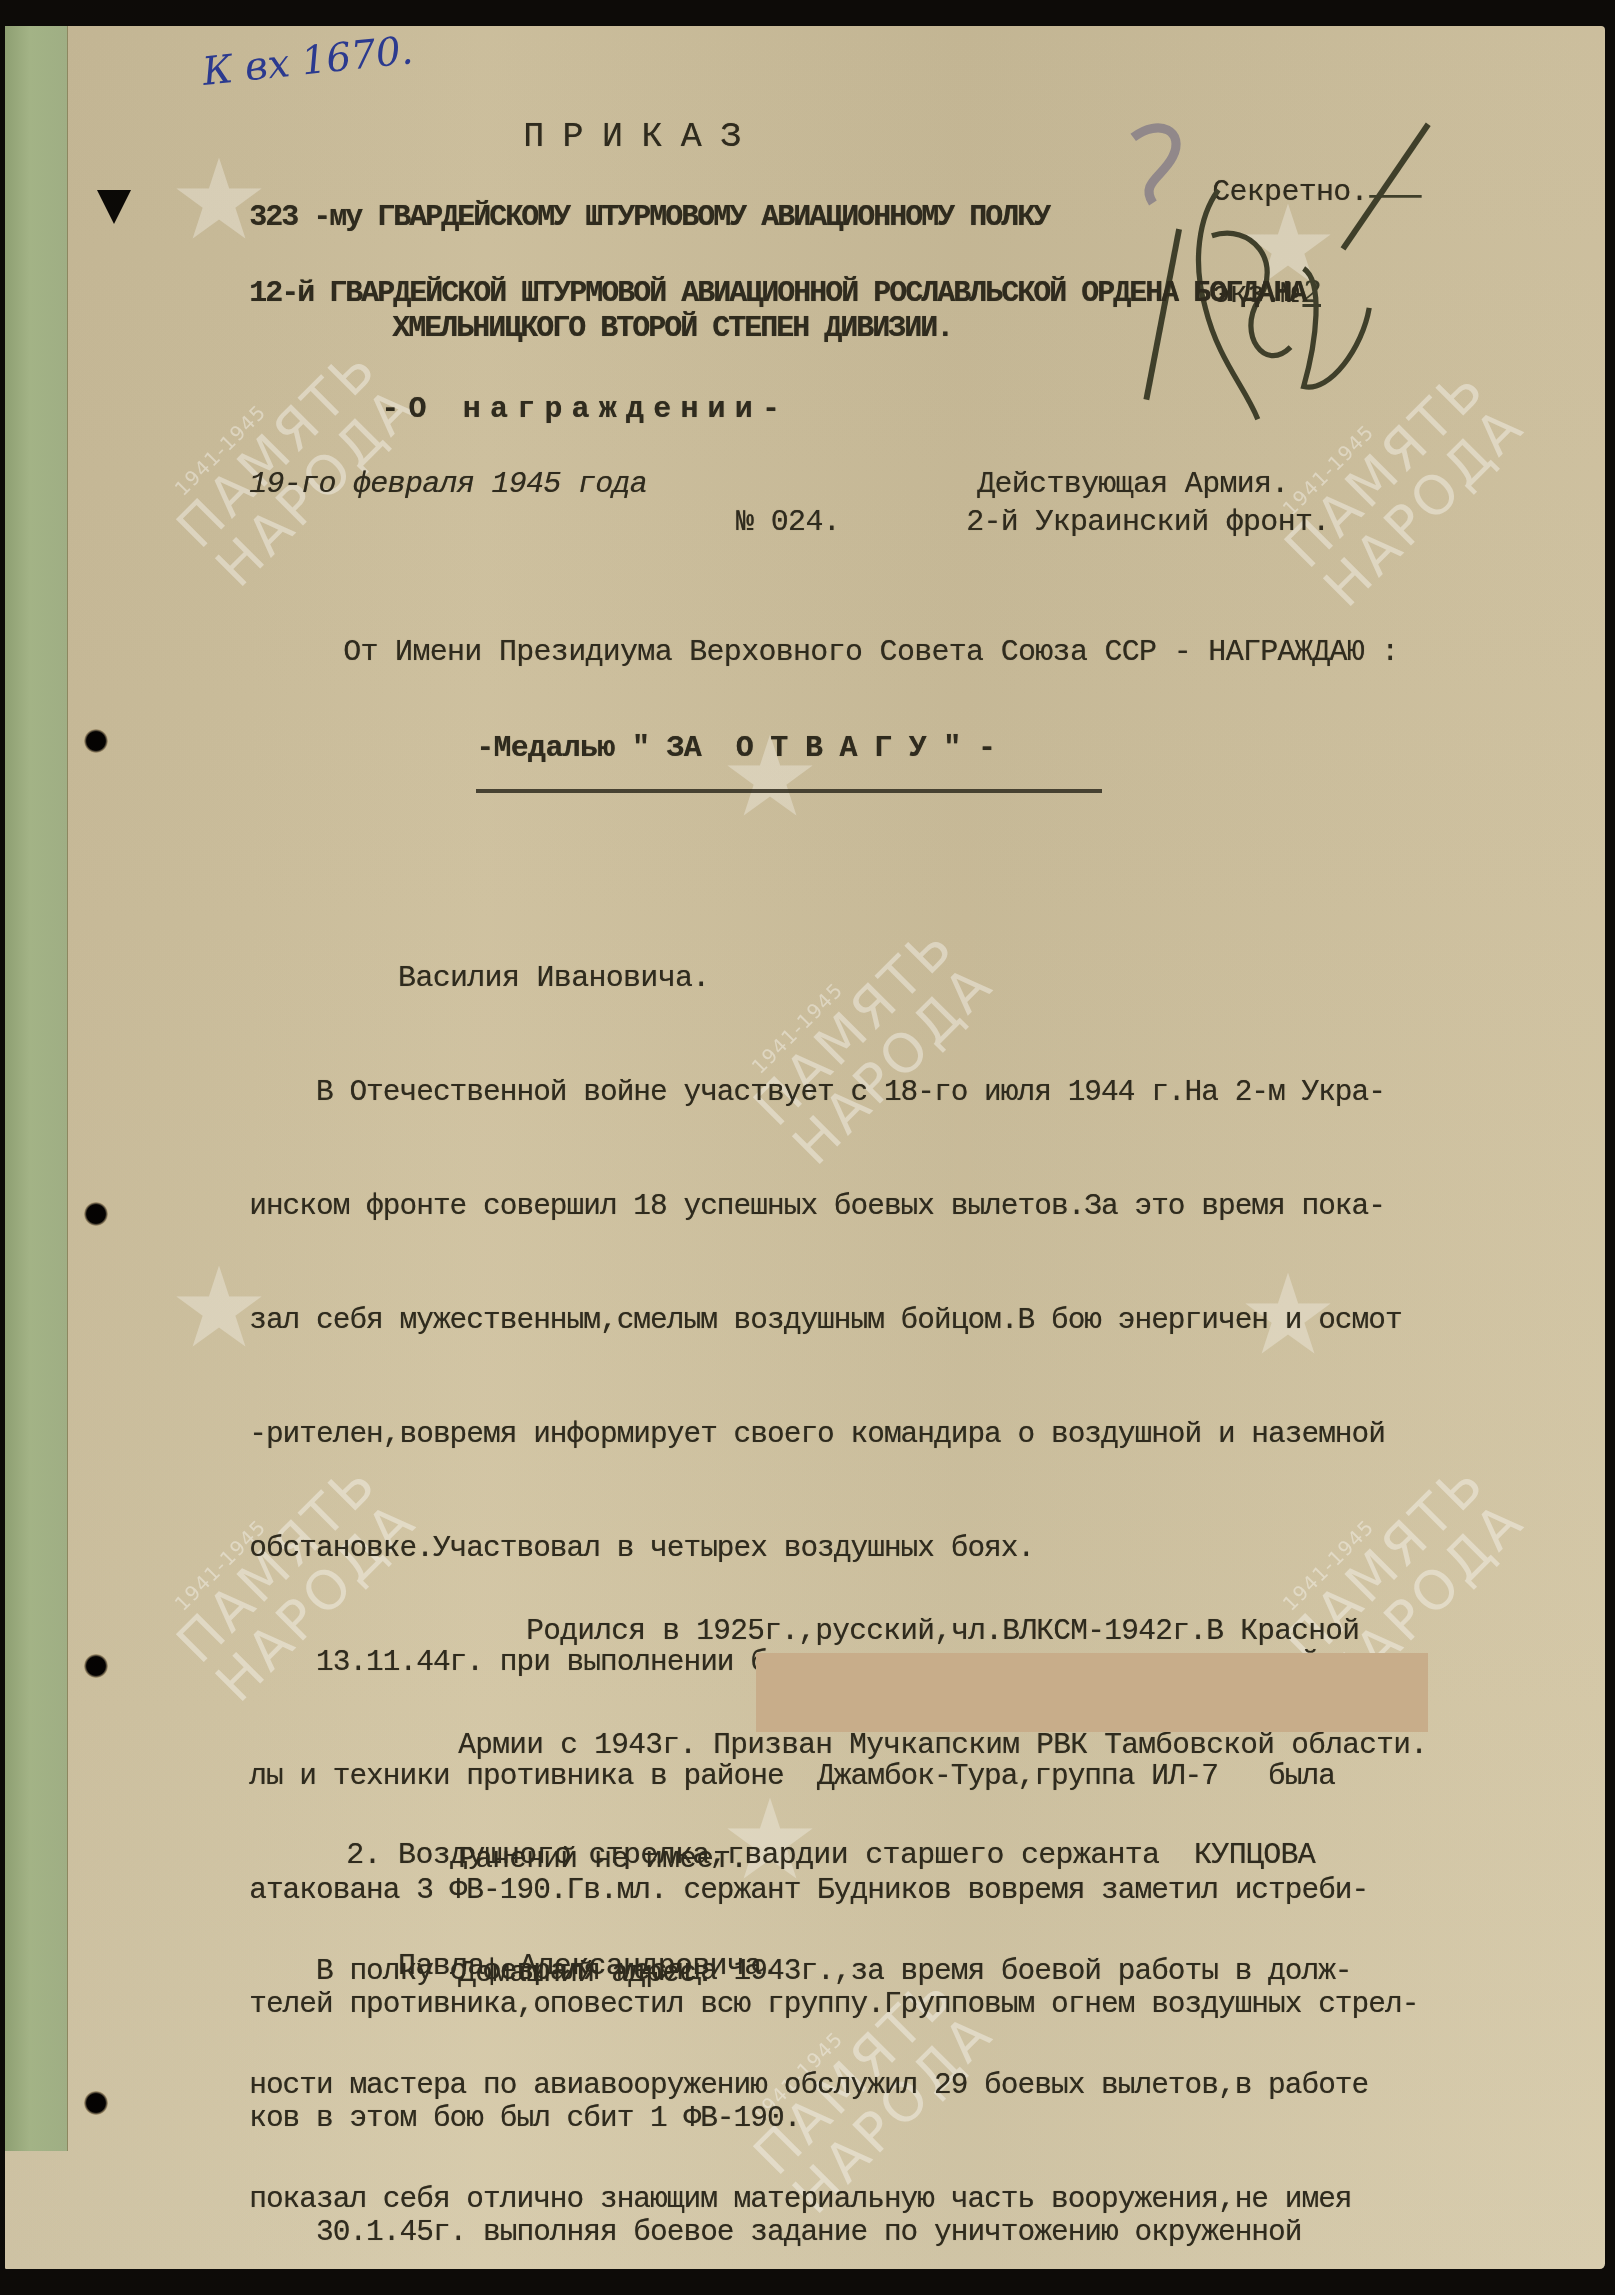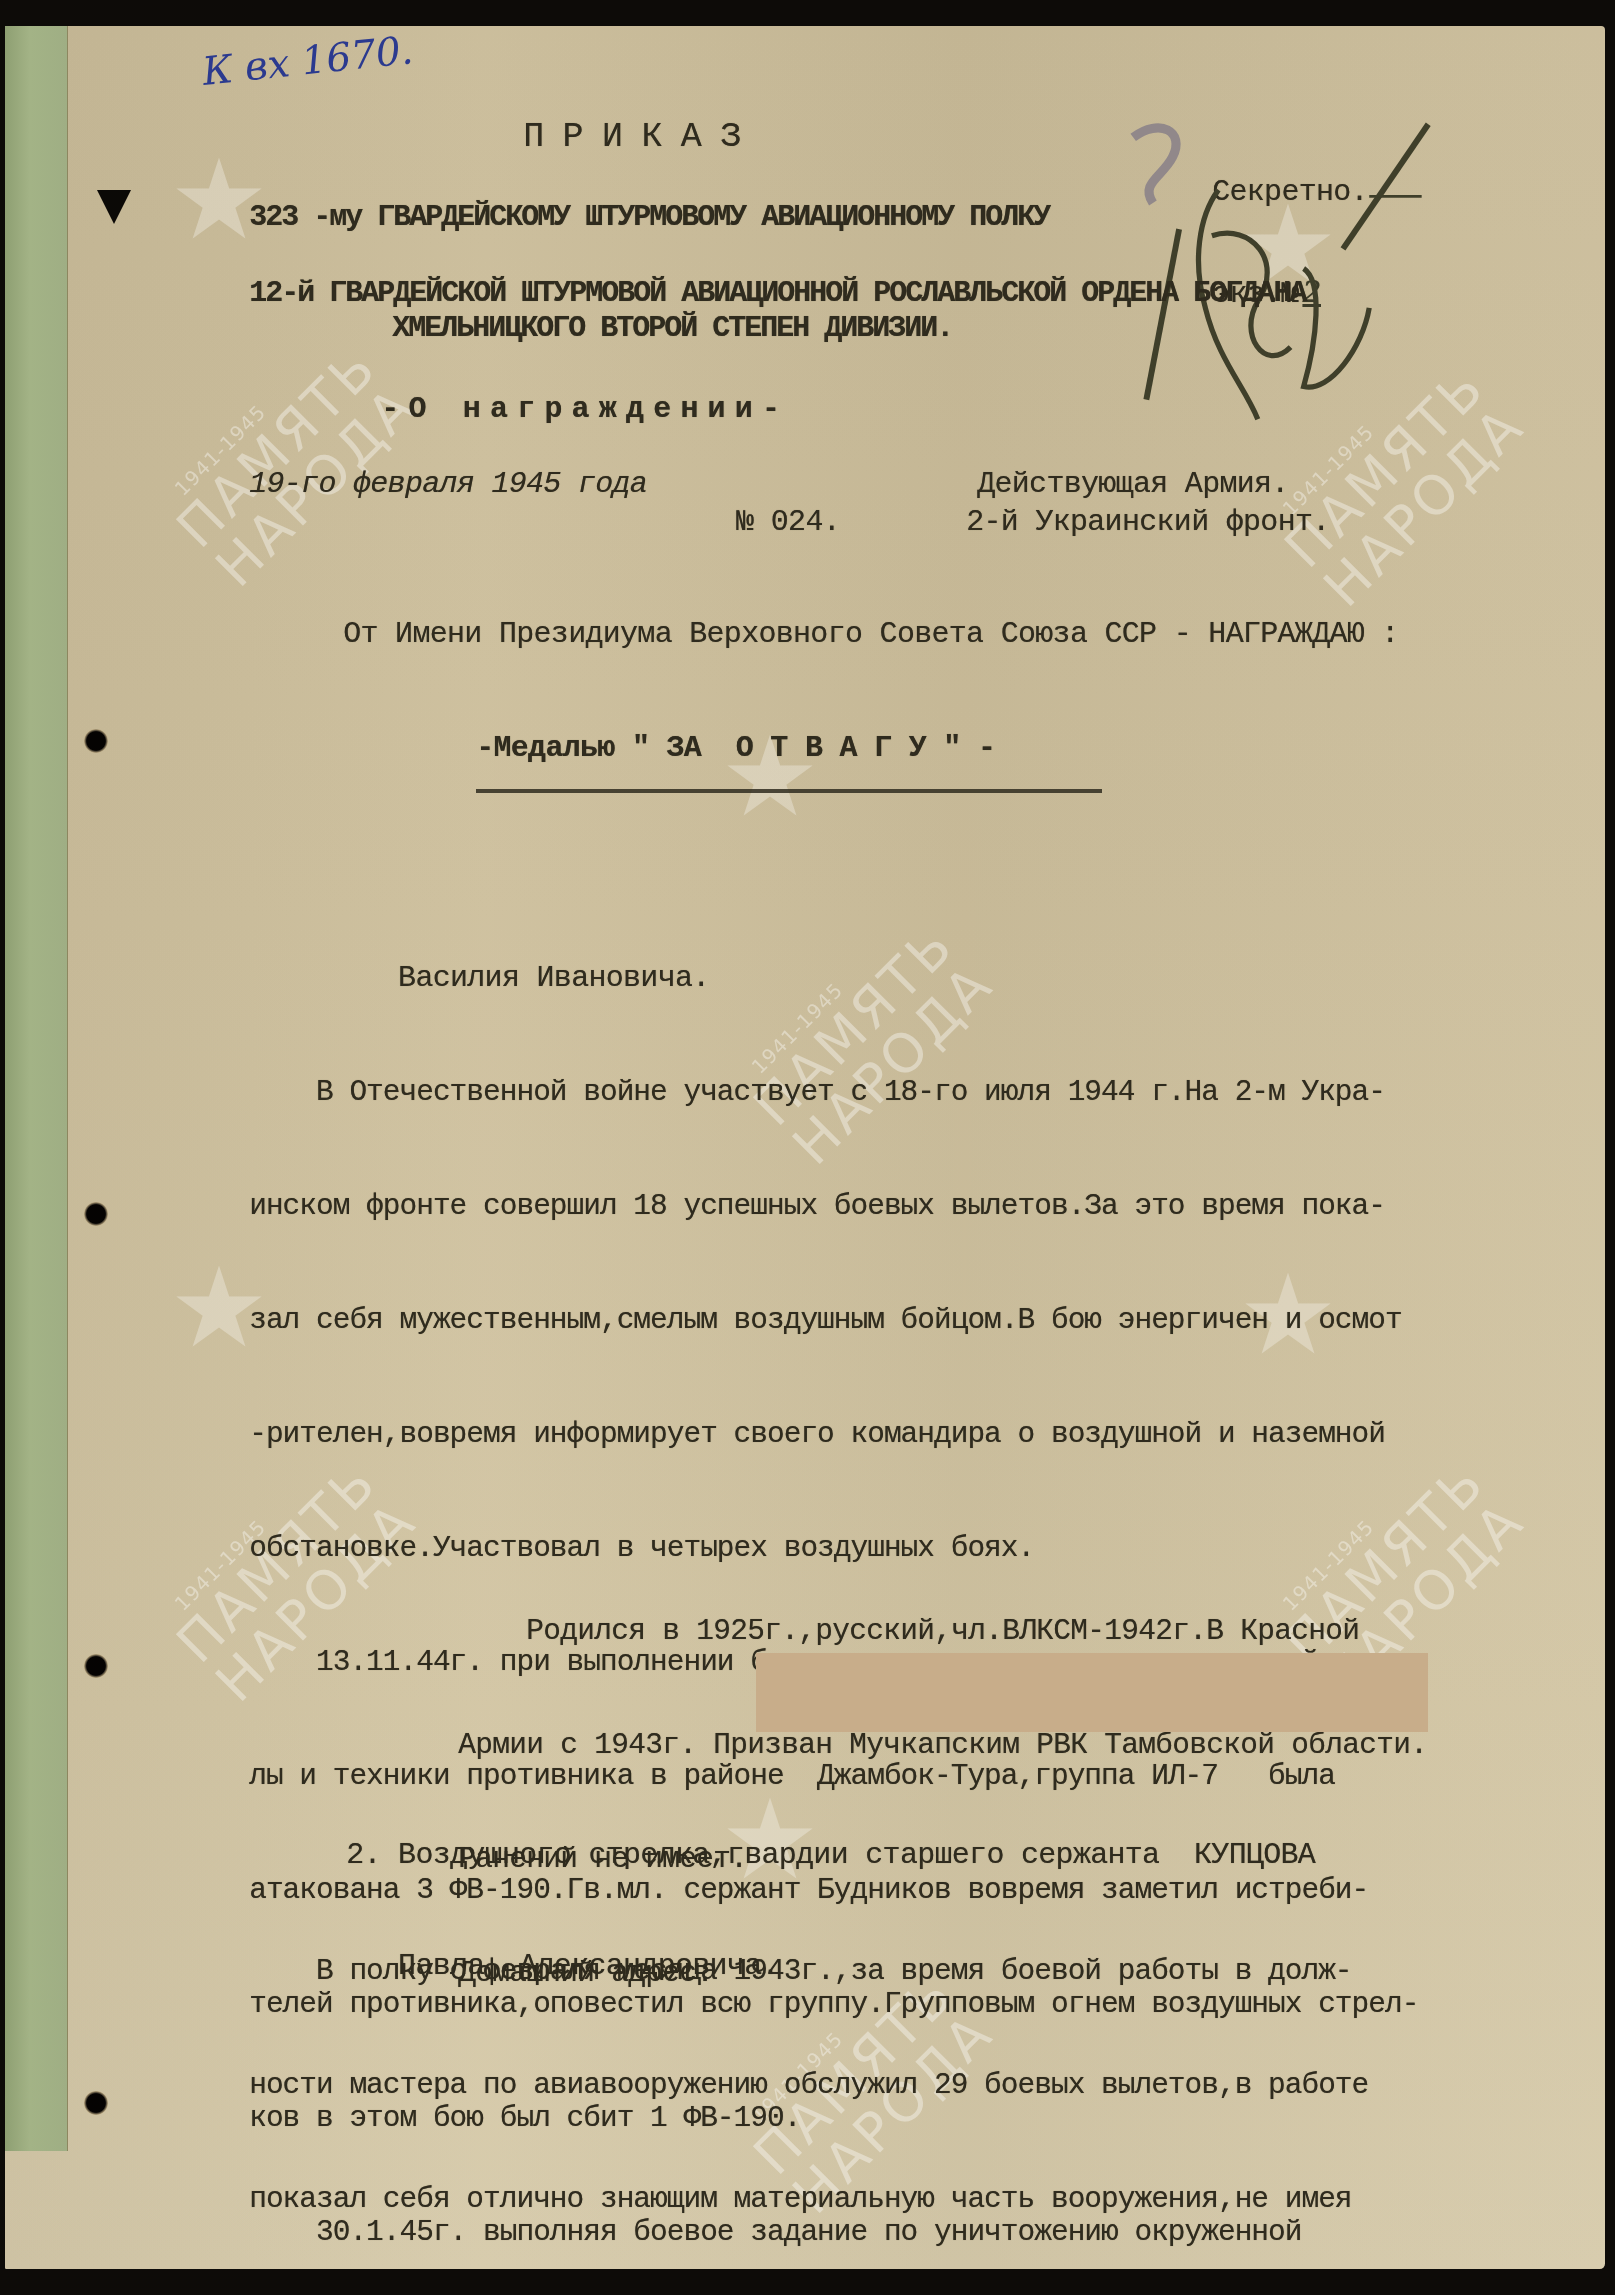--- a/index.html
+++ b/index.html
@@ -42,21 +42,21 @@
   .secret { left: 1207px; top: 84px; font-size: 30px; line-height: 33px; }
   .heading { font-weight: bold; letter-spacing: -2px; font-size: 30px; }
   .h1 { left: 244px; top: 172px; }
   .h2 { left: 244px; top: 248px; }
   .h3 { left: 387px; top: 283px; }
   .sub { left: 357px; top: 364px; font-size: 30px; letter-spacing: 9.2px; font-weight: bold; margin-left: 19px; }
   .date-line { left: 244px; top: 439px; font-style: italic; }
   .army-line { left: 972px; top: 439px; }
   .order-no { left: 731px; top: 477px; }
   .front-line { left: 961px; top: 477px; }
-  .presidium { left: 338px; top: 589px; }
+  .presidium { left: 338px; top: 607px; }
   .medal { left: 471px; top: 703px; font-weight: bold; }
   .medal-underline {
     position: absolute; left: 471px; top: 763px; width: 626px; height: 3.9px;
     background: #2f2b1e; opacity: 0.85;
   }
   .para { left: 244px; font-size: 29.5px; line-height: 38px; letter-spacing: -1px; }
   .item1 { left: 341px; top: 860px; font-size: 30px; line-height: 37px; }
   .bio1 { left: 453px; top: 1510px; font-size: 29.5px; line-height: 38px; }
   .item2 { left: 341px; top: 1737px; font-size: 30px; line-height: 37px; }
   .redaction {

